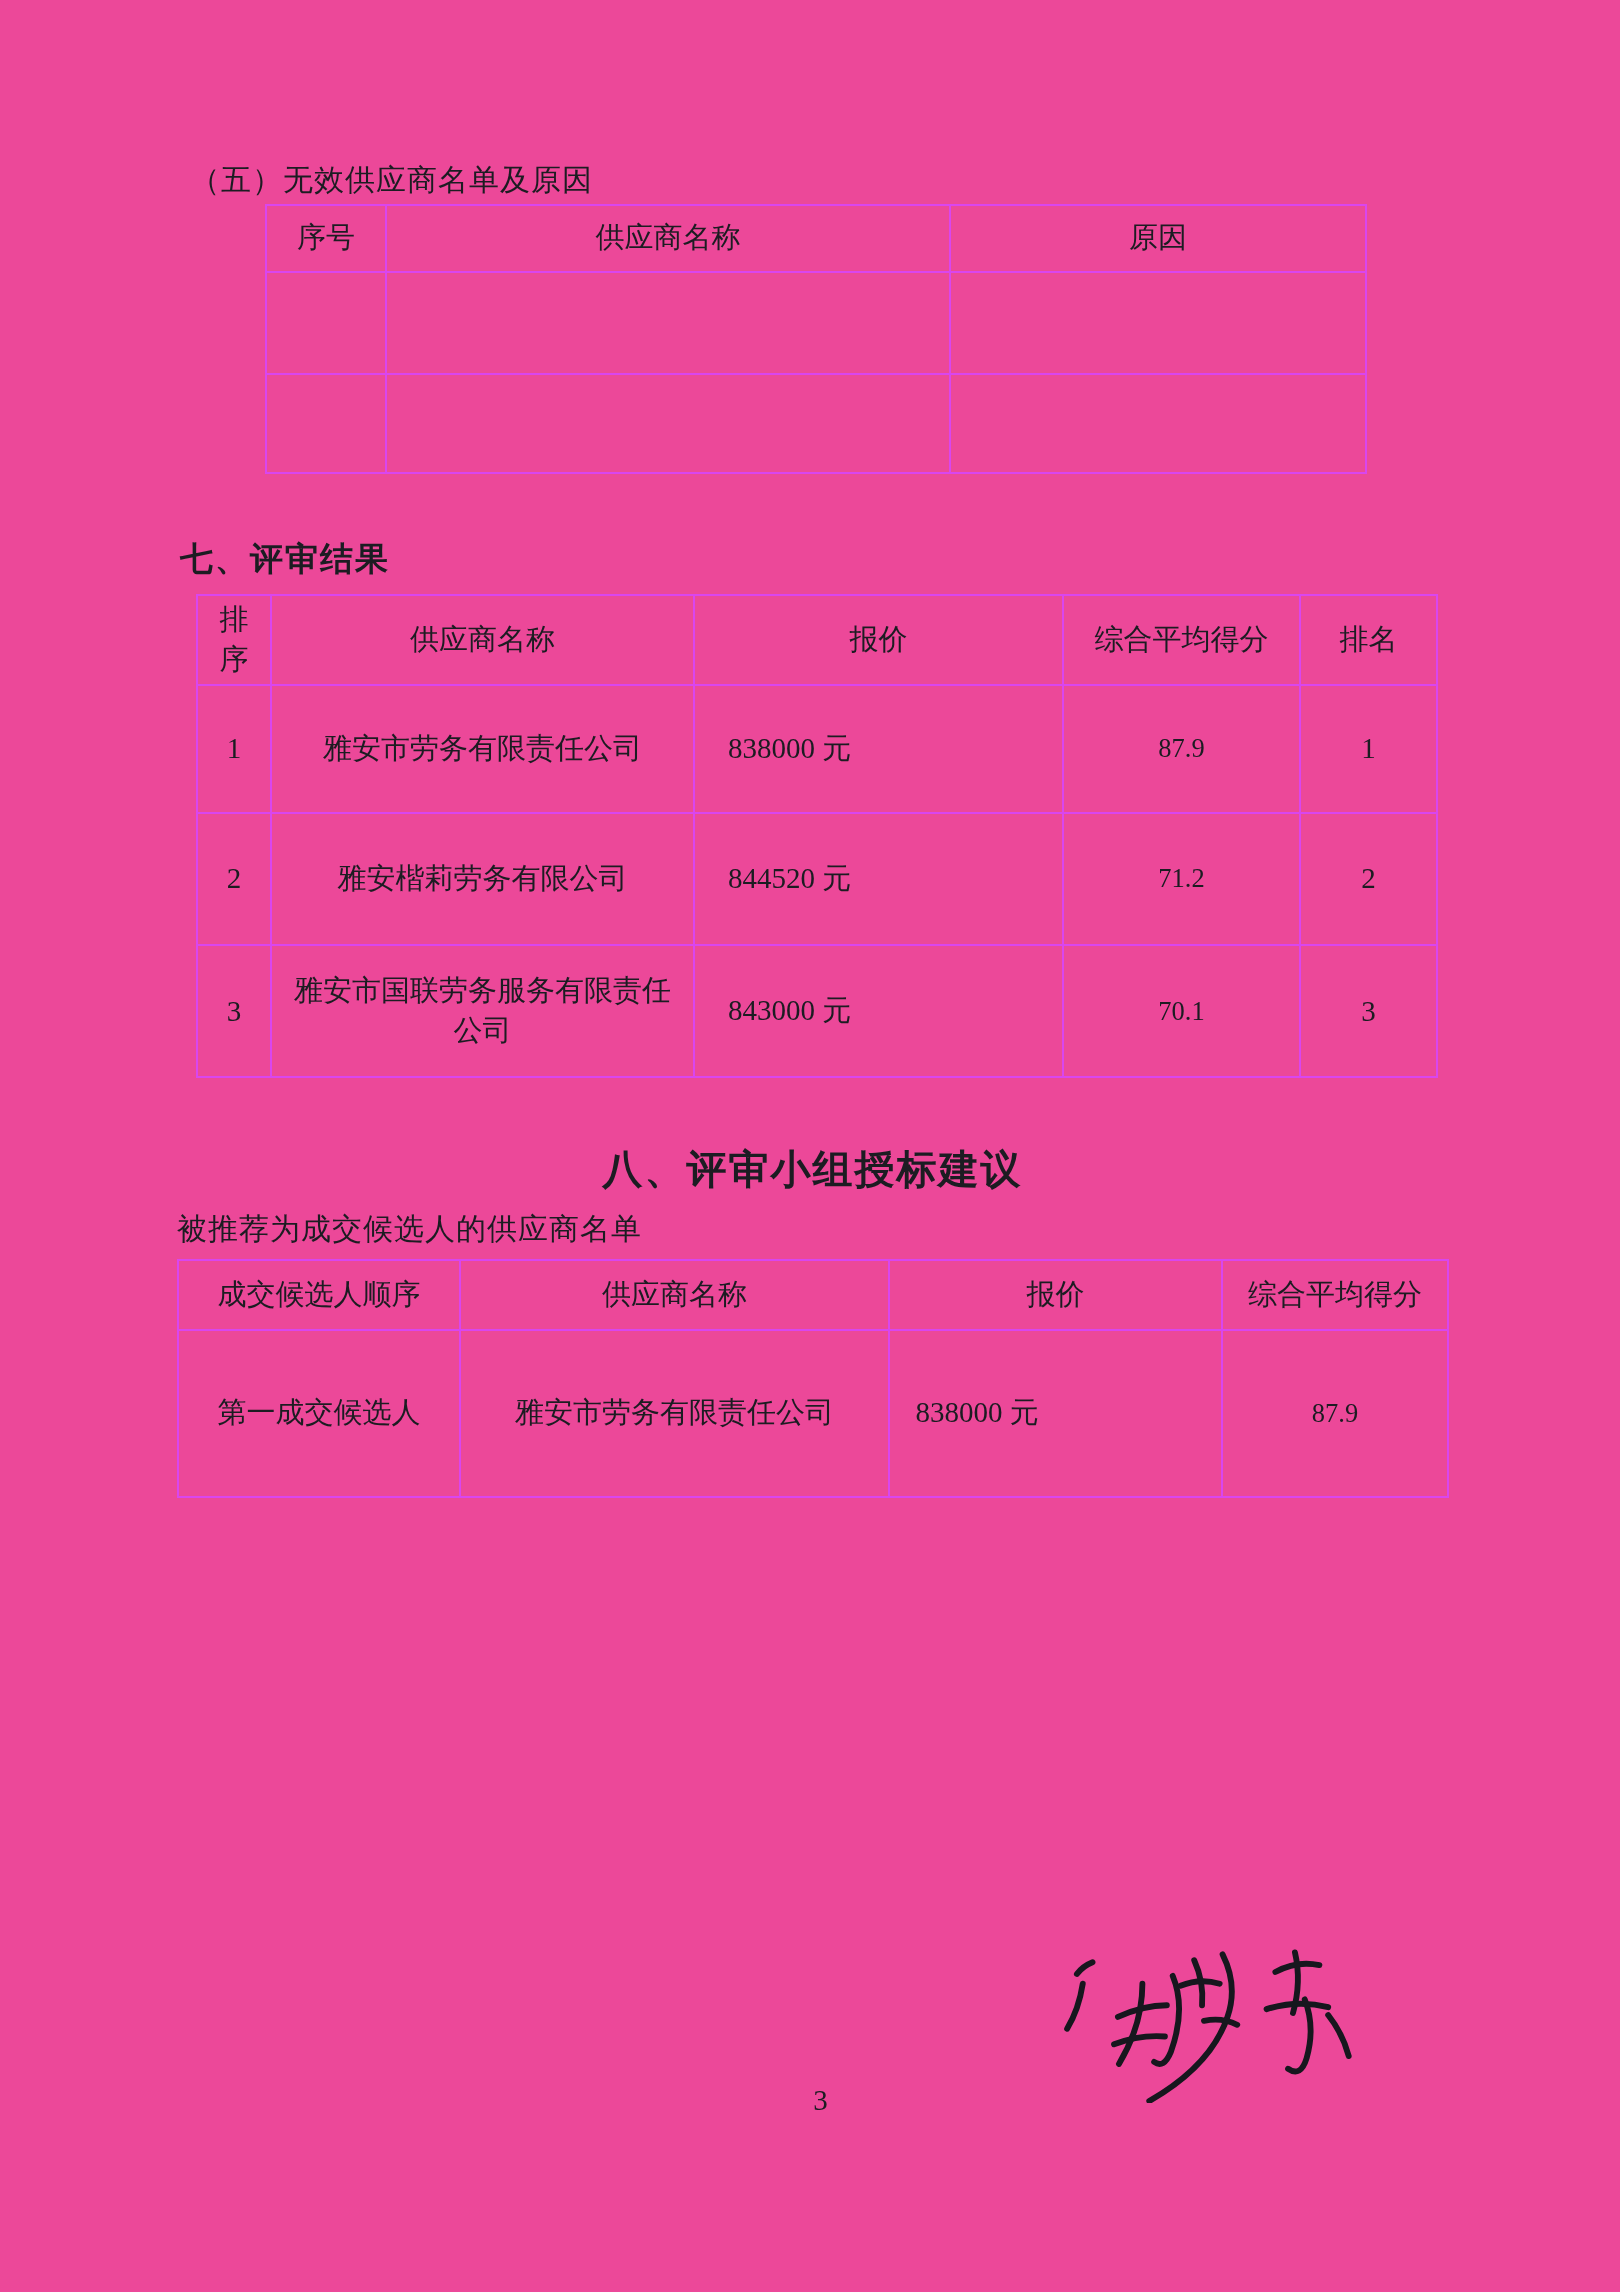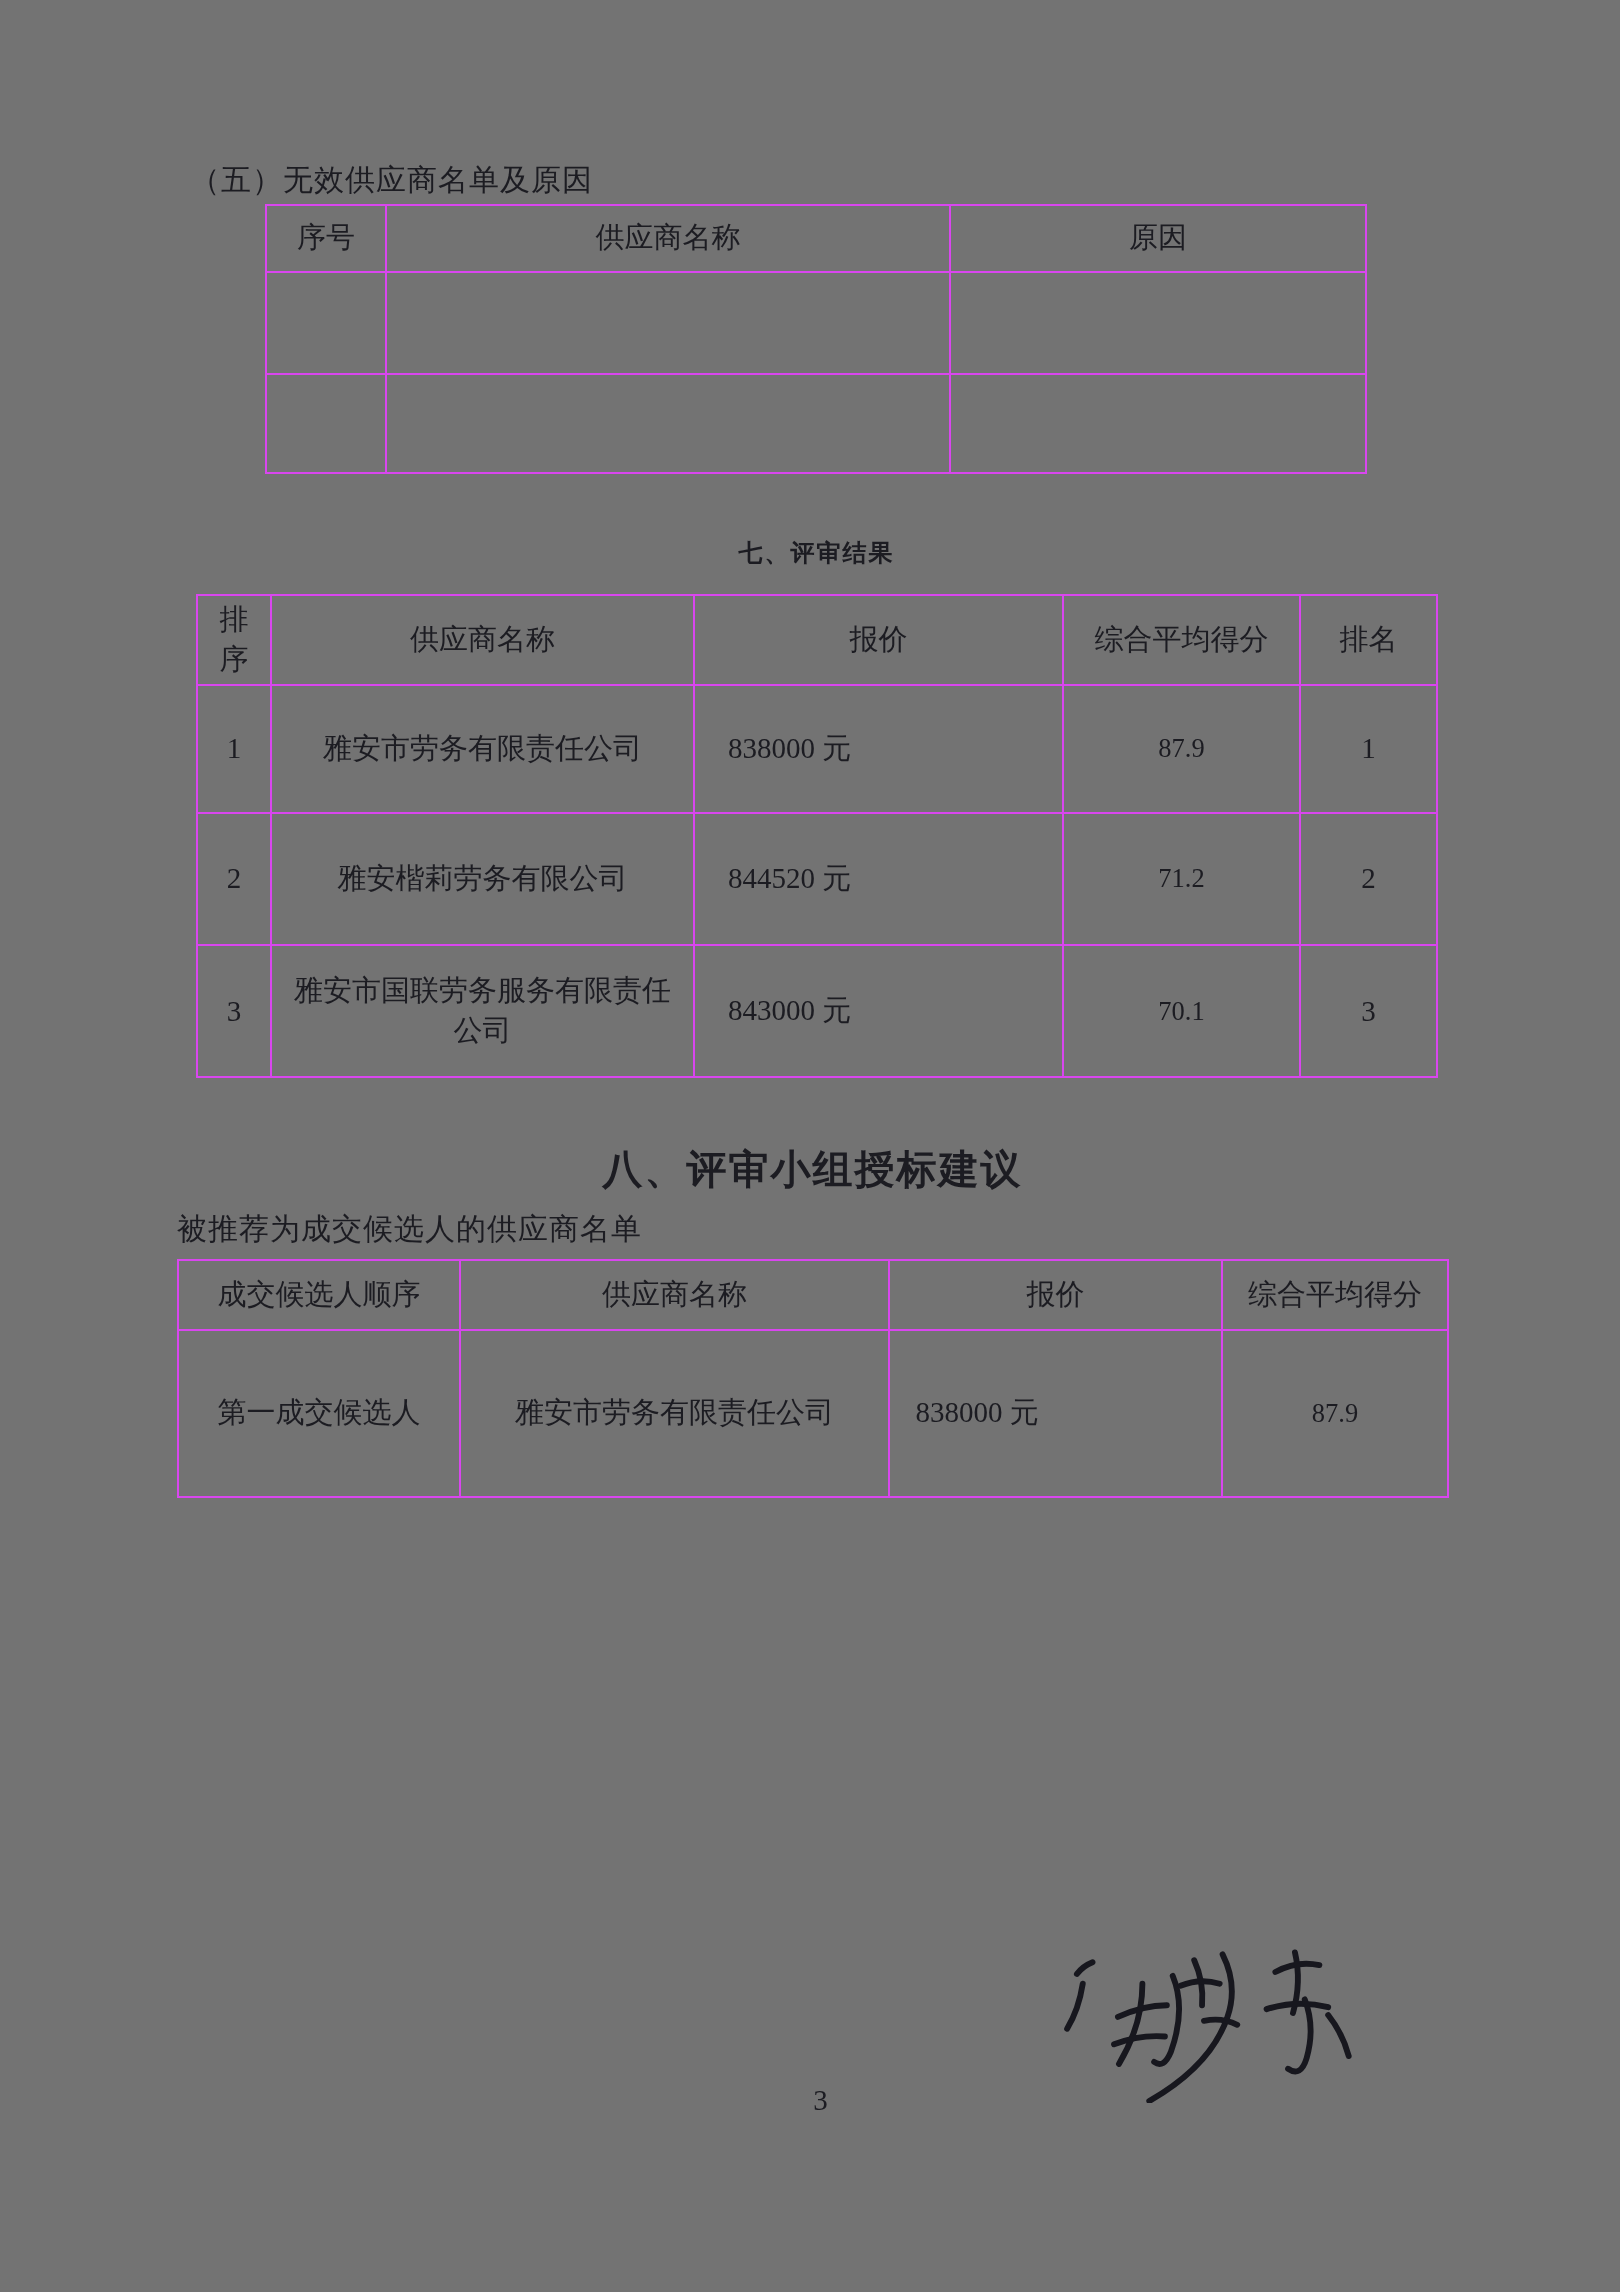--- a/index.html
+++ b/index.html
@@ -1,26 +1,26 @@
 <!DOCTYPE html>
 <html><head>
 <meta charset="utf-8">
 <style>
   html,body{margin:0;padding:0;background:#e8e9ee;}
   .page{
     position:relative;
     width:1620px;height:2293px;
-    background:#737373;
+    background:#ec4899;
     font-family:"Liberation Serif","DejaVu Serif",serif;
     color:#1c1c22;
     overflow:hidden;
   }
   .txt{position:absolute;white-space:pre-line;}
   .h5{left:190px;top:160px;font-size:30px;letter-spacing:1px;}
-  .t7title{left:196px;top:537px;width:1241px;text-align:center;font-size:24px;font-weight:bold;letter-spacing:2px;}
+  .t7title{left:180px;top:537px;width:1241px;font-size:33px;font-weight:bold;letter-spacing:2px;}
   .t8title{left:177px;top:1142px;width:1271px;text-align:center;font-size:40px;font-weight:bold;letter-spacing:2px;}
   .t8subtitle{left:177px;top:1209px;width:1271px;text-align:left;font-size:30px;letter-spacing:1px;}
   .pagenum{left:686px;top:2084px;width:269px;text-align:center;font-size:29px;}
 
   table{position:absolute;border-collapse:collapse;table-layout:fixed;}
   td{
     border:2px solid #d946ef;
     font-size:29px;
     text-align:center;
     vertical-align:middle;

